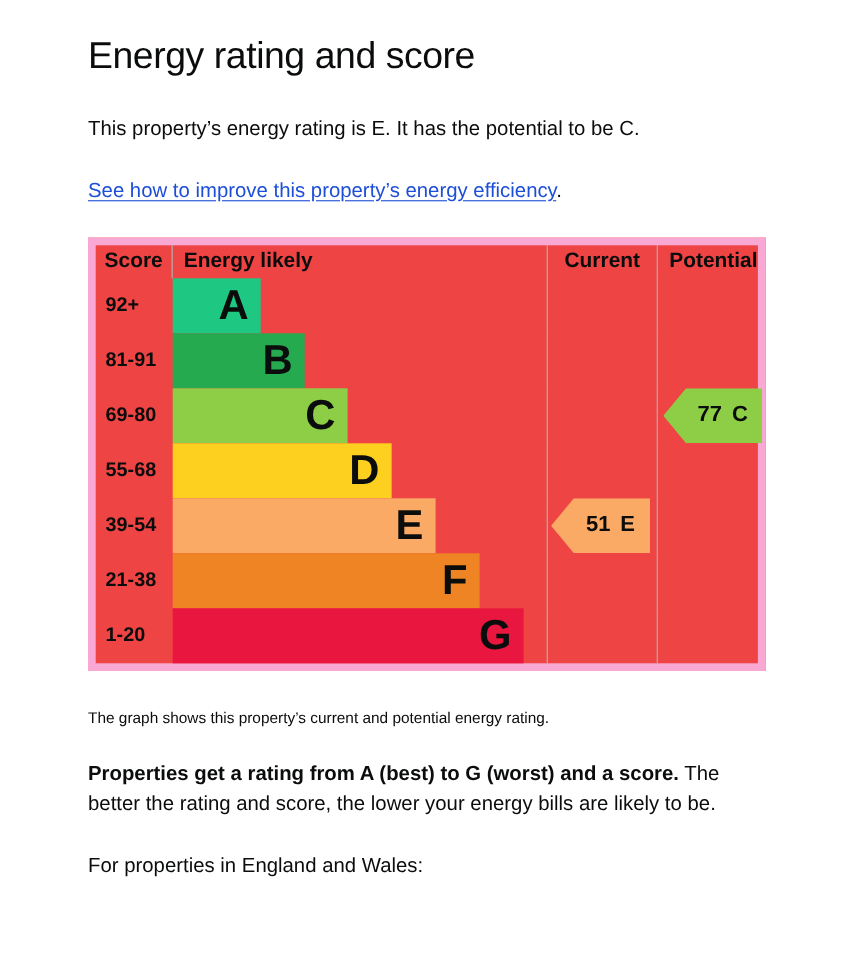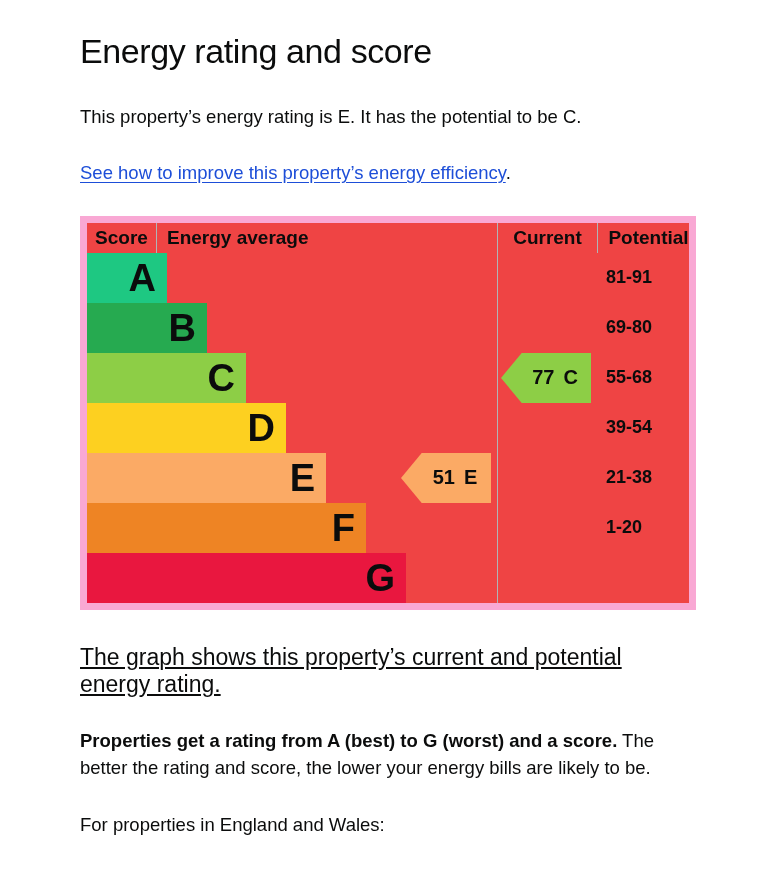--- a/index.html
+++ b/index.html
@@ -60,45 +60,46 @@
     width:90px; height:50px;
     clip-path:polygon(0 50%, 23% 0, 100% 0, 100% 100%, 23% 100%);
     display:flex; align-items:center; justify-content:center;
     padding-left:18px; gap:9px;
     font-weight:700; font-size:20px; color:#0b0c0c;
   }
   .arrow-current  { background:#fbaa65; }
   .arrow-potential{ background:#8dce46; }
 
   
-  p.caption { margin-top:34px; font-size:23px;text-decoration:underline; }
+  p.caption { margin-top:34px; font-size:14px; }
   p.explain { margin-top:30px; font-size:18.5px; line-height:1.45; max-width:616px; }
   p.explain b { font-weight:700; }
   p.region { margin-top:32px; font-size:18.5px; }
   ul.avg-list { margin-top:24px; padding-left:40px; font-size:18.5px; }
   ul.avg-list li { margin-bottom:7px; line-height:1.35; }
 </style>
 </head>
 <body>
 
 <div class="content">
 
   <h1 class="page-title">Energy rating and score</h1>
 
   <p class="body-text">This property’s energy rating is E. It has the potential to be C.</p>
 
   <p class="link-line"><a class="improve-link">See how to improve this property’s energy efficiency</a><span class="link-period">.</span></p>
 
   <div class="epc-table">
 
     <div class="hcell h-score">Score</div>
-    <div class="hcell h-rating">Energy average</div>
+    <div class="hcell h-rating">Energy likely</div>
     <div class="hcell h-current col-current">Current</div>
     <div class="hcell h-potential col-potential">Potential</div>
 
+    <div class="score-cell band-a">92+</div>
     <div class="bar-cell band-a">
         <div class="bar">A</div>
       </div>
     <div class="col-current"></div>
     <div class="col-potential"></div>
 
     <div class="score-cell band-b">81-91</div>
     <div class="bar-cell band-b">
         <div class="bar">B</div>
       </div>

